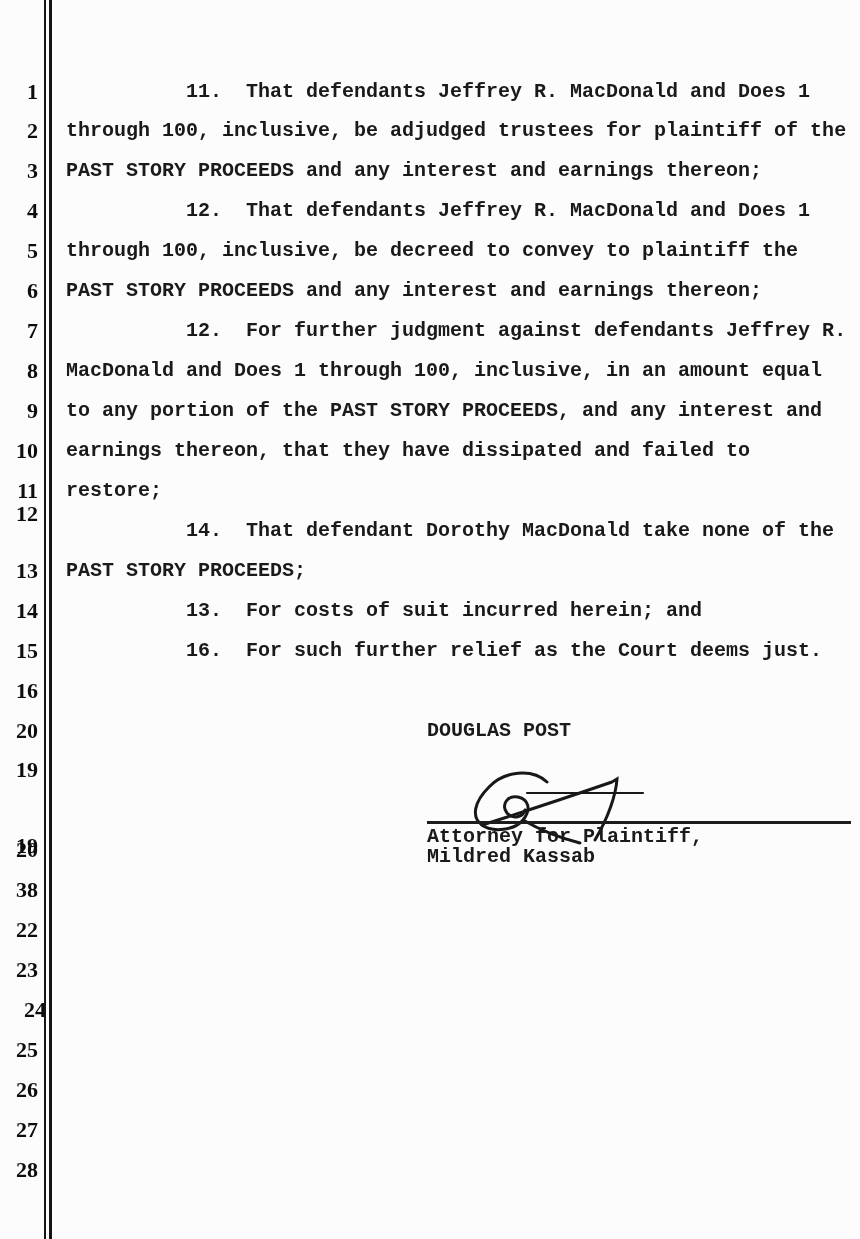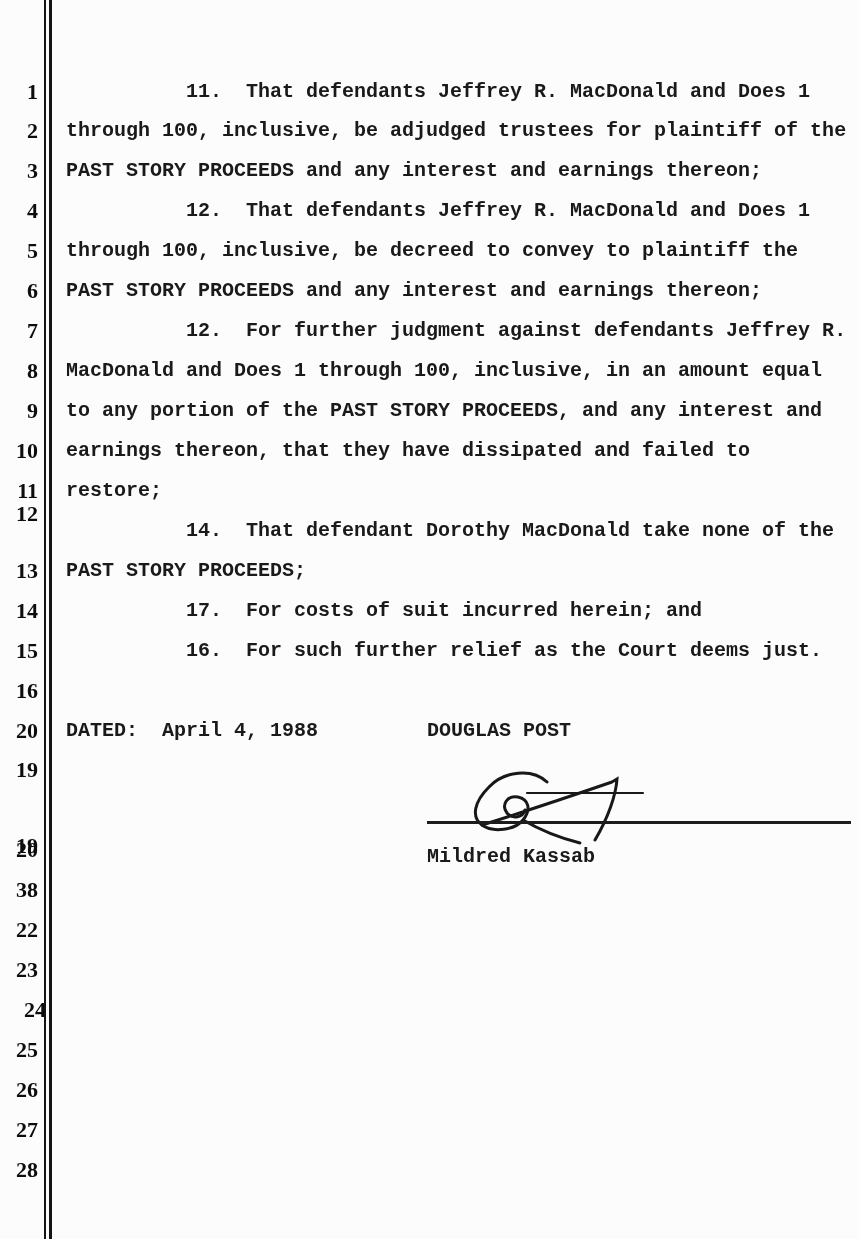--- a/index.html
+++ b/index.html
@@ -114,25 +114,24 @@
       <div class="body-line" style="top: 201.32px;">          12.  That defendants Jeffrey R. MacDonald and Does 1</div>
       <div class="body-line" style="top: 241.26px;">through 100, inclusive, be decreed to convey to plaintiff the</div>
       <div class="body-line" style="top: 281.2px;">PAST STORY PROCEEDS and any interest and earnings thereon;</div>
       <div class="body-line" style="top: 321.14px;">          12.  For further judgment against defendants Jeffrey R.</div>
       <div class="body-line" style="top: 361.08px;">MacDonald and Does 1 through 100, inclusive, in an amount equal</div>
       <div class="body-line" style="top: 401.02px;">to any portion of the PAST STORY PROCEEDS, and any interest and</div>
       <div class="body-line" style="top: 440.96px;">earnings thereon, that they have dissipated and failed to</div>
       <div class="body-line" style="top: 480.9px;">restore;</div>
       <div class="body-line" style="top: 520.84px;">          14.  That defendant Dorothy MacDonald take none of the</div>
       <div class="body-line" style="top: 560.78px;">PAST STORY PROCEEDS;</div>
-      <div class="body-line" style="top: 600.72px;">          17.  For costs of suit incurred herein; and</div>
+      <div class="body-line" style="top: 600.72px;">          13.  For costs of suit incurred herein; and</div>
       <div class="body-line" style="top: 640.66px;">          16.  For such further relief as the Court deems just.</div>
     </div>
 
-  <div class="mono dated-label">DATED:  April 4, 1988</div>
   <div class="mono typed-name">DOUGLAS POST</div>
 
   <svg class="signature-svg" viewBox="0 0 250 100">
     <g fill="none" stroke="#181818" stroke-width="3" stroke-linecap="round">
 
       <path d="M 127 27
                C 112 13, 84 16, 69 32
                C 54 47, 51 62, 62 70
                C 73 78, 95 75, 103 65
                C 112 54, 108 44, 98 42
@@ -145,15 +144,16 @@
                C 100 58, 160 38, 192 27
                L 197 24
                C 196 40, 188 63, 175 85"></path>
 
       <path d="M 103 65 C 120 75, 140 83, 160 88"></path>
     </g>
   </svg>
 
   <div class="sig-underline"></div>
 
+  <div class="mono sig-caption-1">Attorney for Plaintiff,</div>
   <div class="mono sig-caption-2">Mildred Kassab</div>
 
 </div>
 
 </body></html>

